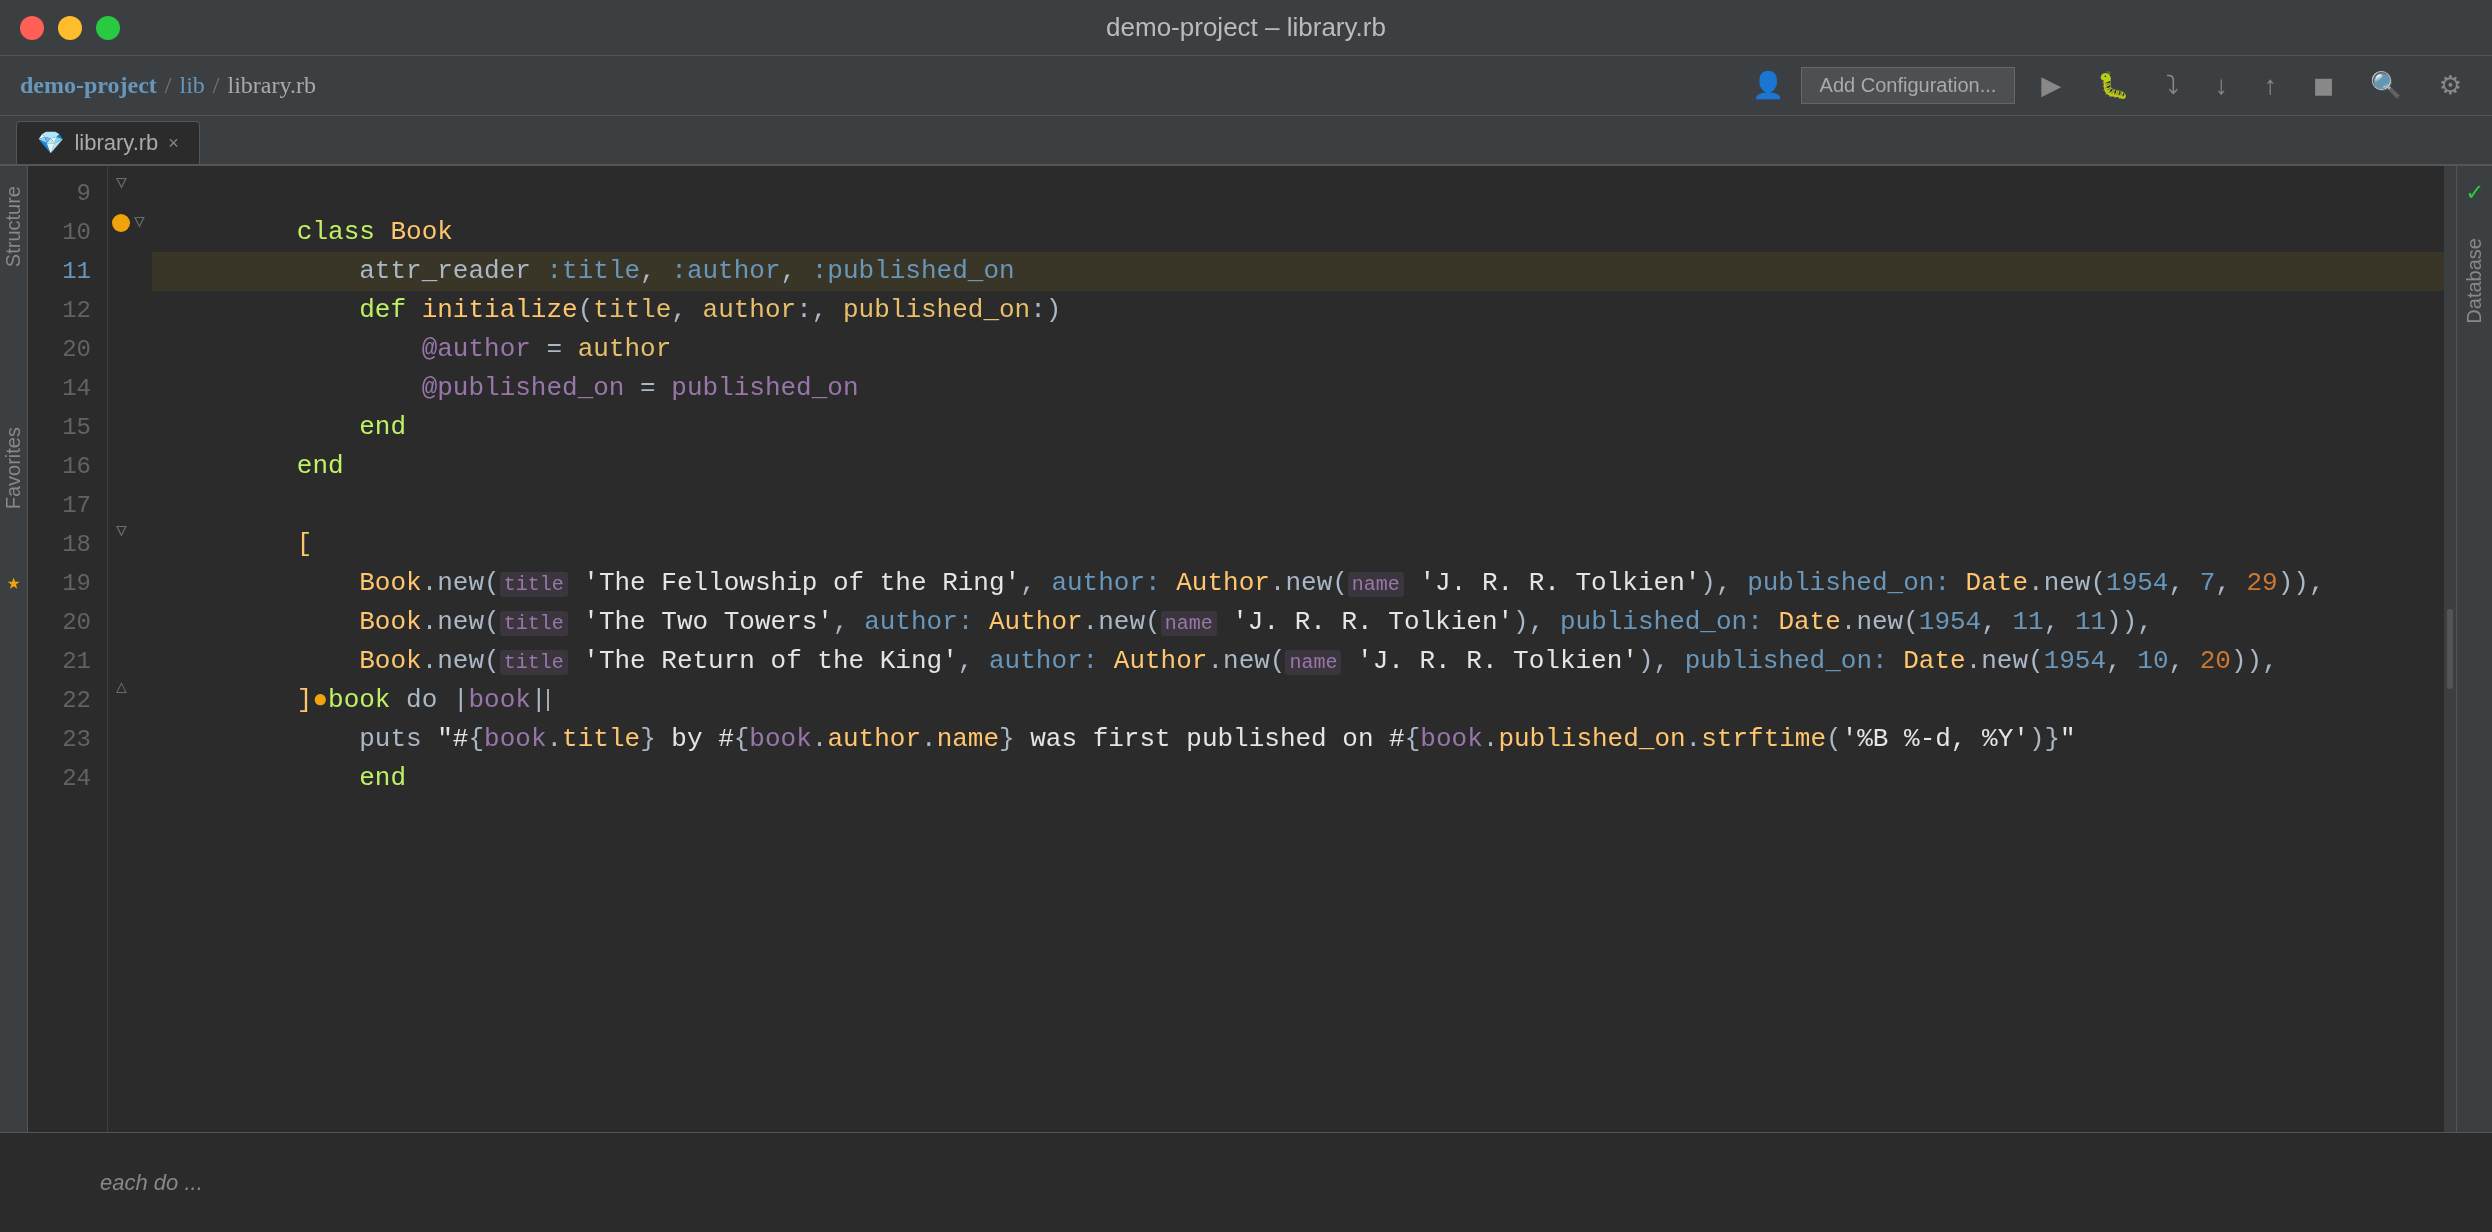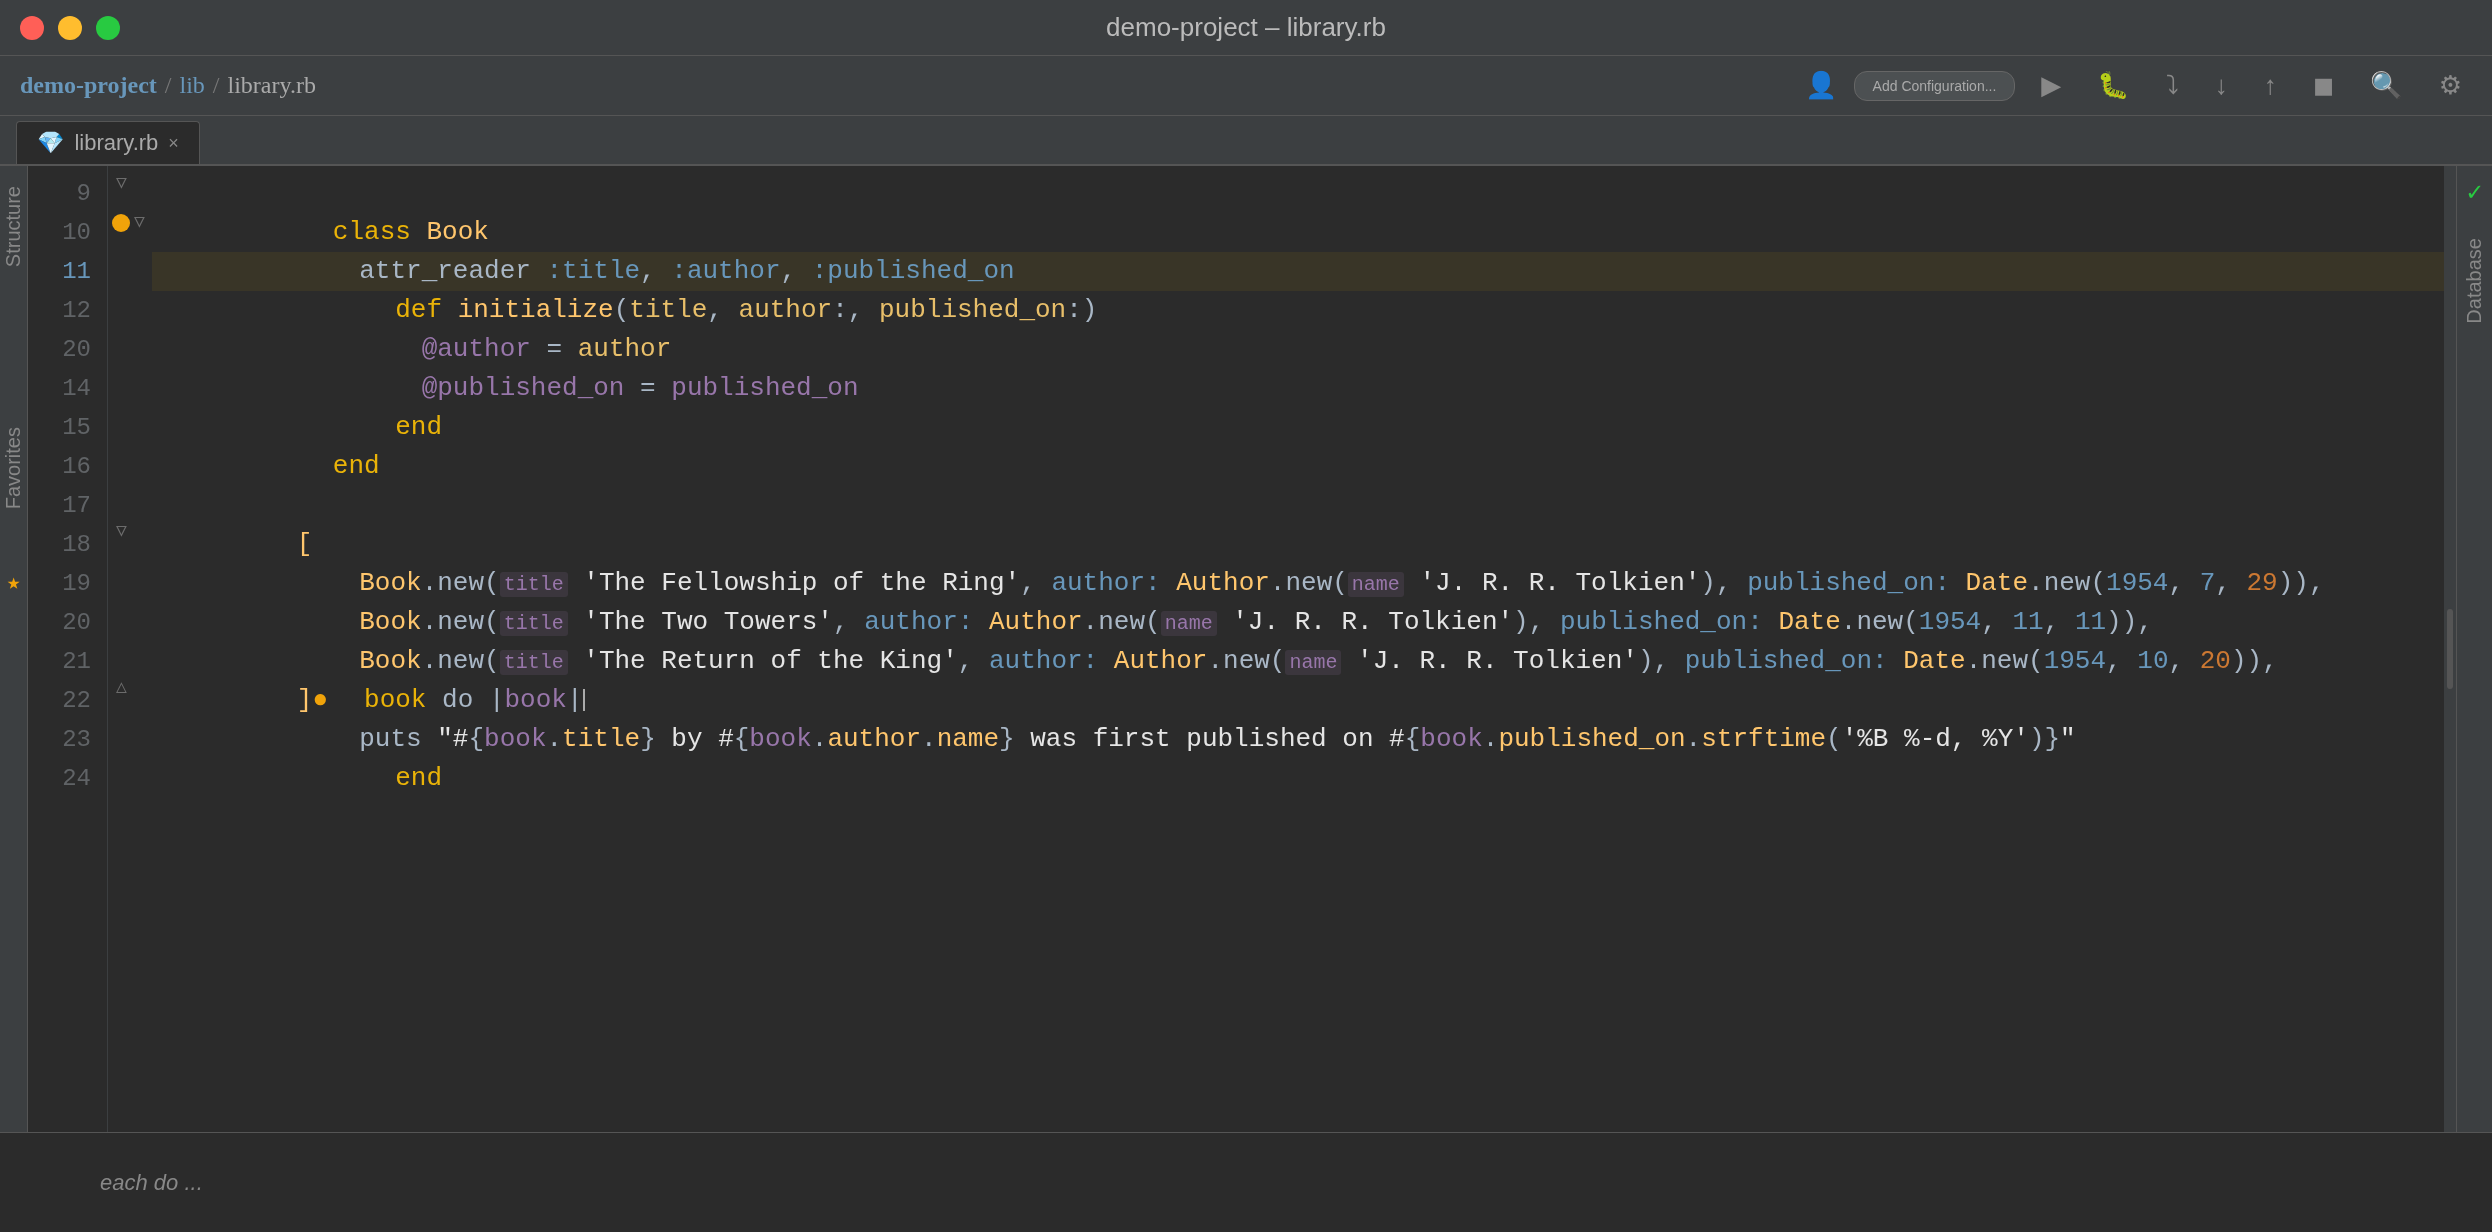--- a/index.html
+++ b/index.html
@@ -71,23 +71,23 @@
       margin-left: auto;
       display: flex;
       align-items: center;
       gap: 16px;
     }
     .toolbar-btn {
       background: #4c5052;
       border: 1px solid #666;
       color: #aaa;
       padding: 6px 18px;
-      border-radius: 13px;
+      border-radius: 0;
       font-family: -apple-system, sans-serif;
-      font-size: 14px;
+      font-size: 20px;
       cursor: pointer;
     }
     .toolbar-icon-btn {
       background: none;
       border: none;
       color: #888;
       font-size: 26px;
       cursor: pointer;
       padding: 4px 10px;
     }
@@ -150,21 +150,21 @@
     }
     .code-line {
       height: 39px;
       line-height: 39px;
       padding: 0 20px;
       white-space: pre;
       font-size: 26px;
     }
 
     
-    .kw { color: #eab308; margin-left: 36px; } 
+    .kw { color: #bef264; } 
     .cn { color: #ffc66d; } 
     .str { color: #e5e5e5; } 
     .sym { color: #6897bb; } 
     .num { color: #6897bb; } 
     .var { color: #9876aa; } 
     .ivar { color: #9876aa; } 
     .param { color: #e8bf6a; }
     .method { color: #ffc66d; }
     .plain { color: #a9b7c6; }
     .label { color: #9876aa; font-size: 20px; background: rgba(152,118,170,0.15); padding: 1px 4px; border-radius: 3px; }

